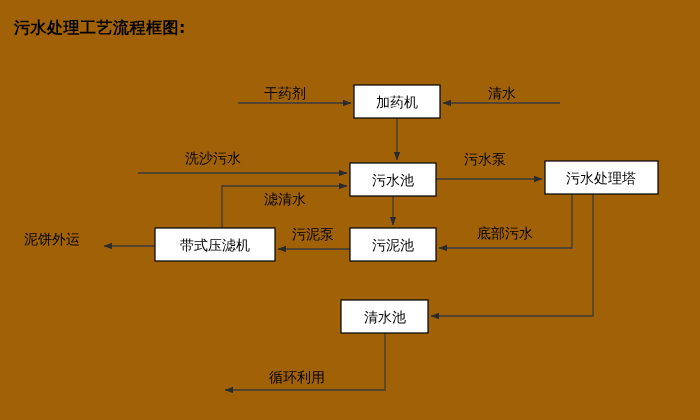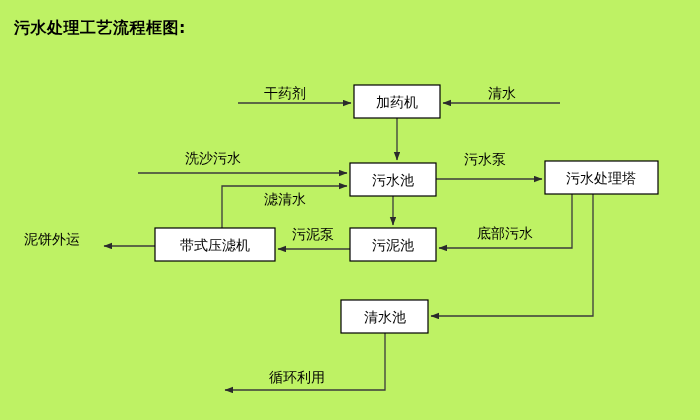--- a/index.html
+++ b/index.html
@@ -11,21 +11,21 @@
     width: 700px;
     height: 420px;
     overflow: hidden;
     font-family: "DejaVu Sans", sans-serif;
     position: relative;
   }
   #diagram-root {
     position: relative;
     width: 700px;
     height: 420px;
-    background: #bef264;
+    background: #a16207;
   }
   .title {
     position: absolute;
     left: 14px;
     top: 18px;
     font-family: "DejaVu Sans", sans-serif;
     font-size: 16px;
     font-weight: bold;
     color: #000000;
     letter-spacing: 0.5px;

